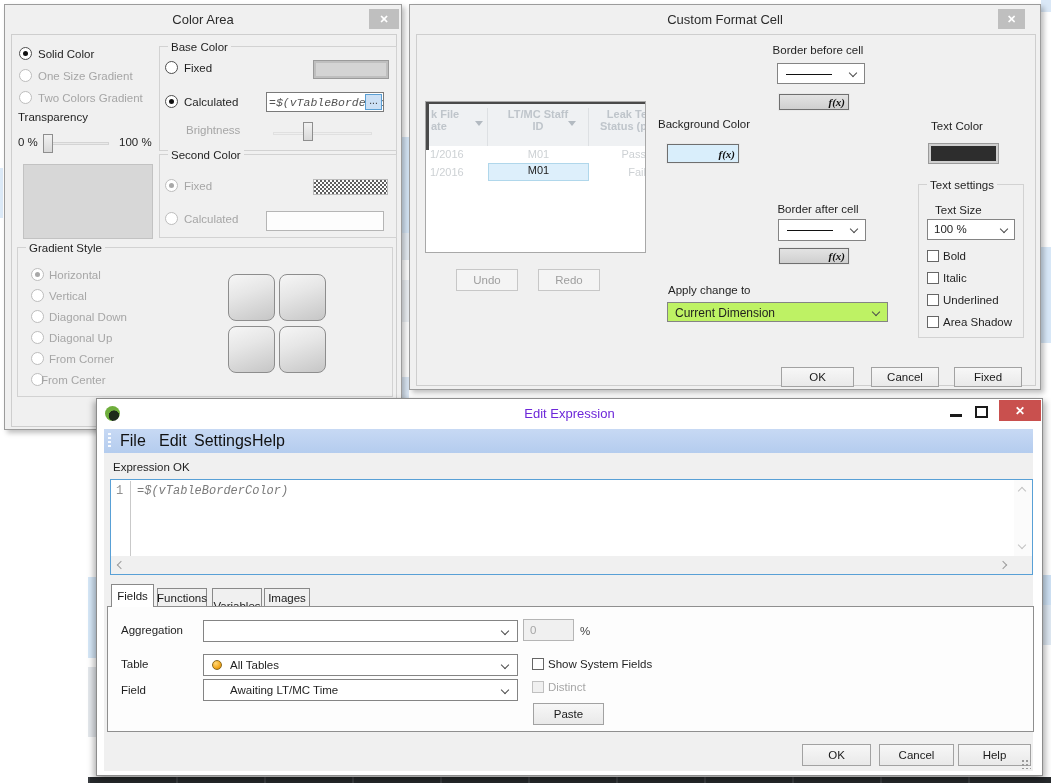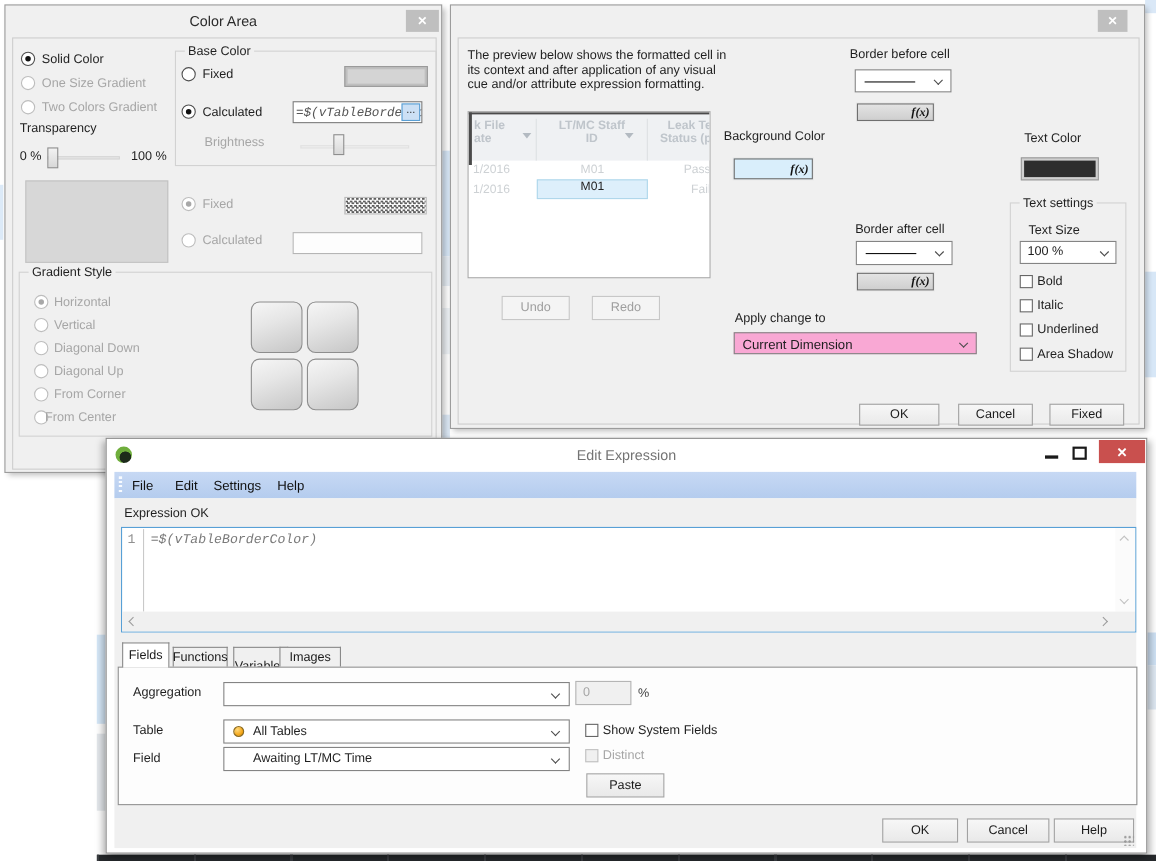--- a/index.html
+++ b/index.html
@@ -23,21 +23,21 @@
 .chev{position:absolute;width:6px;height:6px;border-right:1.5px solid #4c4c4c;border-bottom:1.5px solid #4c4c4c;transform:rotate(45deg)}
 .group{position:absolute;border:1px solid #d2d2d2}
 .group-label{position:absolute;top:-6px;left:8px;background:#f0f0f0;padding:0 3px;font-size:11.5px;color:#1f1f1f;white-space:nowrap}
 .track{position:absolute;height:3px;background:#e9e9e9;border:1px solid #d4d4d4}
 .thumb{position:absolute;width:10px;height:19px;background:linear-gradient(#f2f2f2,#d8d8d8);border:1px solid #8e8e8e}
 .swatch-frame{position:absolute;border:1px solid #9a9a9a;background:#cfcfcf;padding:2px}
 .swatch-inner{width:100%;height:100%}
 .fxbtn{position:absolute;border:1px solid #6f6f6f;background:linear-gradient(#e3e3e3,#cfcfcf);box-shadow:0 0 0 1px #e9e9e9}
 .fxtxt{position:absolute;right:3px;top:50%;transform:translateY(-50%);font-family:"Liberation Serif",serif;font-style:italic;font-weight:bold;font-size:11px;color:#111}
 .tri{position:absolute;width:0;height:0;border-left:4px solid transparent;border-right:4px solid transparent;border-top:5px solid #b3bac1}
-.menu-item{position:absolute;top:0;height:24px;display:flex;align-items:center;font-size:12px;color:#111;padding:0 4px}
+.menu-item{position:absolute;top:0;height:24px;display:flex;align-items:center;font-size:16px;color:#111;padding:0 4px}
 .tab{position:absolute;border:1px solid #898989;border-bottom:none;background:#f0f0f0;font-size:11.5px;color:#1a1a1a;display:flex;align-items:center;justify-content:center}
 .codefont{font-family:"Liberation Mono",monospace;font-style:italic}
 .gradtile{position:absolute;width:47px;height:47px;border:1px solid #8d8d8d;border-radius:8px;background:linear-gradient(160deg,#f6f6f6 0%,#e6e6e6 40%,#c6c6c6 100%)}
 .checker{background-image:conic-gradient(#5f5f5f 25%,#fdfdfd 25% 50%,#5f5f5f 50% 75%,#fdfdfd 75%);background-size:4px 4px}
 </style>
 </head>
 <body>
 
 <div class="abs" style="left:402px;top:137px;width:7px;height:96px;background:#d7e7f7"></div>
 <div class="abs" style="left:402px;top:233px;width:7px;height:27px;background:#e7eef5"></div>
@@ -83,20 +83,23 @@
   <div class="radio checked" style="left:160px;top:90px"></div>
   <div class="lbl" style="left:179px;top:91px">Calculated</div>
   <div class="abs" style="left:261px;top:87px;width:118px;height:20px;background:#fff;border:1px solid #7a7a7a;overflow:hidden">
     <div class="codefont" style="position:absolute;left:2px;top:3px;font-size:11.5px;color:#555;white-space:nowrap">=$(vTableBorderColor)</div>
     <div style="position:absolute;right:1px;top:1px;width:17px;height:16px;background:#cce0f5;border:1px solid #5a9fd4;font-size:10px;color:#333;display:flex;align-items:center;justify-content:center;padding-bottom:4px">...</div>
   </div>
   <div class="lbl dis" style="left:181px;top:119px">Brightness</div>
   <div class="track" style="left:268px;top:127px;width:99px;background:#efefef;border-color:#e0e0e0"></div>
   <div class="thumb" style="left:298px;top:117px"></div>
 
+  <div class="group" style="left:154px;top:149px;width:238px;height:84px">
+    <div class="group-label">Second Color</div>
+  </div>
   <div class="radio dis checked" style="left:160px;top:174px"></div>
   <div class="lbl dis" style="left:179px;top:175px">Fixed</div>
   <div class="abs checker" style="left:308px;top:174px;width:75px;height:16px;border:1px solid #bbb"></div>
   <div class="radio dis" style="left:160px;top:207px"></div>
   <div class="lbl dis" style="left:179px;top:208px">Calculated</div>
   <div class="abs" style="left:261px;top:206px;width:118px;height:20px;background:#fdfdfd;border:1px solid #b5b5b5"></div>
 
   <div class="group" style="left:12px;top:242px;width:376px;height:150px">
     <div class="group-label">Gradient Style</div>
   </div>
@@ -113,28 +116,24 @@
   <div class="radio dis" style="left:26px;top:368px"></div>
   <div class="lbl dis" style="left:36px;top:369px">From Center</div>
 
   <div class="gradtile" style="left:223px;top:269px"></div>
   <div class="gradtile" style="left:274px;top:269px"></div>
   <div class="gradtile" style="left:223px;top:321px"></div>
   <div class="gradtile" style="left:274px;top:321px"></div>
 </div>
 
 <div class="dlg" style="left:409px;top:4px;width:632px;height:386px">
+  <div class="dlg-title">Custom Format Cell</div>
   <div class="closebox" style="left:588px;top:4px;width:27px;height:20px">✕</div>
   <div class="panel" style="left:6px;top:29px;width:620px;height:352px"></div>
 
-  <div class="abs" style="left:15px;top:40px;font-size:11.5px;line-height:12.8px;color:#1f1f1f">
-    <div>The preview below shows the formatted cell in</div>
-    <div>its context and after application of any visual</div>
-    <div>cue and/or attribute expression formatting.</div>
-  </div>
 
   <div class="abs" style="left:15px;top:96px;width:221px;height:152px;background:#fff;border:1px solid #a8a8a8;overflow:hidden">
     <div class="abs" style="left:0;top:2px;width:100%;height:42px;background:#eff1f3;color:#bfc5cb;font-weight:bold;font-size:11px">
       <div class="abs" style="left:3px;top:4px;width:59px;border-right:1px solid #dde0e3;height:38px">
         <div style="padding-left:2px">k File</div>
         <div style="padding-left:2px">ate</div>
       </div>
       <div class="abs" style="left:62px;top:4px;width:101px;border-right:1px solid #dde0e3;height:38px;text-align:center">
         <div>LT/MC Staff</div>
         <div>ID</div>
@@ -181,21 +180,21 @@
   <div class="lbl" style="left:358px;top:198px;width:100px;text-align:center">Border after cell</div>
   <div class="combo" style="left:368px;top:214px;width:88px;height:22px">
     <div style="position:absolute;left:8px;top:10px;width:46px;height:1px;background:#111"></div>
     <div class="chev" style="right:8px;top:6px"></div>
   </div>
   <div class="fxbtn" style="left:369px;top:243px;width:70px;height:16px">
     <span class="fxtxt">f(x)</span>
   </div>
 
   <div class="lbl" style="left:258px;top:279px">Apply change to</div>
-  <div class="combo" style="left:257px;top:297px;width:221px;height:20px;background:#f9a8d4">
+  <div class="combo" style="left:257px;top:297px;width:221px;height:20px;background:#bef264">
     <div class="lbl" style="left:7px;top:3px;font-size:12px">Current Dimension</div>
     <div class="chev" style="right:8px;top:6px"></div>
   </div>
 
   <div class="lbl" style="left:500px;top:115px;width:94px;text-align:center">Text Color</div>
   <div class="swatch-frame" style="left:518px;top:138px;width:71px;height:21px">
       <div class="swatch-inner" style="background:#2d2d2d"></div>
     </div>
 
   <div class="group" style="left:508px;top:179px;width:106px;height:154px">
@@ -215,21 +214,21 @@
     <div class="lbl" style="left:24px;top:131px">Area Shadow</div>
   </div>
 
   <div class="btn" style="left:371px;top:362px;width:73px;height:20px">OK</div>
   <div class="btn" style="left:461px;top:362px;width:68px;height:20px">Cancel</div>
   <div class="btn" style="left:544px;top:362px;width:68px;height:20px">Fixed</div>
 </div>
 
 <div class="abs" style="left:96px;top:398px;width:947px;height:378px;background:#fff;border:1px solid #8c8c8c;box-shadow:-3px 3px 6px rgba(0,0,0,.25),3px 3px 6px rgba(0,0,0,.25)">
   <div class="abs" style="left:8px;top:7px;width:15px;height:15px;border-radius:50%;background:radial-gradient(circle at 60% 65%, #1d2b1a 0 38%, #6fae3c 42% 78%, #3a6b23 100%)"></div>
-  <div class="abs" style="left:0;right:0;top:7px;text-align:center;font-size:13px;color:#737373">Edit Expression</div>
+  <div class="abs" style="left:0;right:0;top:7px;text-align:center;font-size:13px;color:#6d28d9">Edit Expression</div>
   <div class="abs" style="left:849px;top:3px;width:20px;height:20px;display:flex;align-items:flex-end;justify-content:center">
       <div style="width:12px;height:3px;background:#1a1a1a;margin-bottom:5px"></div>
     </div>
   <div class="abs" style="left:874px;top:3px;width:20px;height:20px;display:flex;align-items:center;justify-content:center">
       <div style="width:13px;height:12px;border:2px solid #1a1a1a"></div>
     </div>
   <div class="abs" style="left:902px;top:1px;width:42px;height:21px;background:#c9504e;color:#fff;display:flex;align-items:center;justify-content:center;font-size:12px;font-weight:bold">
       <span>✕</span>
     </div>
 
@@ -254,21 +253,21 @@
       </div>
       <div class="abs" style="left:0;bottom:0;width:100%;height:18px;background:#f0f0f0">
         <div class="chev" style="left:7px;top:6px;transform:rotate(135deg);border-color:#9c9c9c"></div>
         <div class="chev" style="right:26px;top:6px;transform:rotate(-45deg);border-color:#9c9c9c"></div>
       </div>
     </div>
 
     <div class="tab" style="left:7px;top:131px;width:43px;height:23px;background:#fff;z-index:2">Fields</div>
     <div class="tab" style="left:53px;top:135px;width:50px;height:19px">Functions</div>
     <div class="tab" style="left:108px;top:135px;width:50px;height:35px">Variables</div>
-    <div class="tab" style="left:150px;top:135px;width:56px;height:19px">Images</div>
+    <div class="tab" style="left:160px;top:135px;width:46px;height:19px">Images</div>
 
     <div class="abs" style="left:3px;top:153px;width:927px;height:126px;background:#fdfdfd;border:1px solid #8f8f8f">
       <div class="lbl" style="left:13px;top:17px">Aggregation</div>
       <div class="combo" style="left:95px;top:13px;width:315px;height:22px">
         <div class="chev" style="right:9px;top:7px"></div>
       </div>
       <div class="abs" style="left:415px;top:12px;width:51px;height:22px;background:#f0f0f0;border:1px solid #b5b5b5">
         <div class="lbl dis" style="left:6px;top:4px">0</div>
       </div>
       <div class="lbl" style="left:472px;top:18px;color:#444">%</div>

